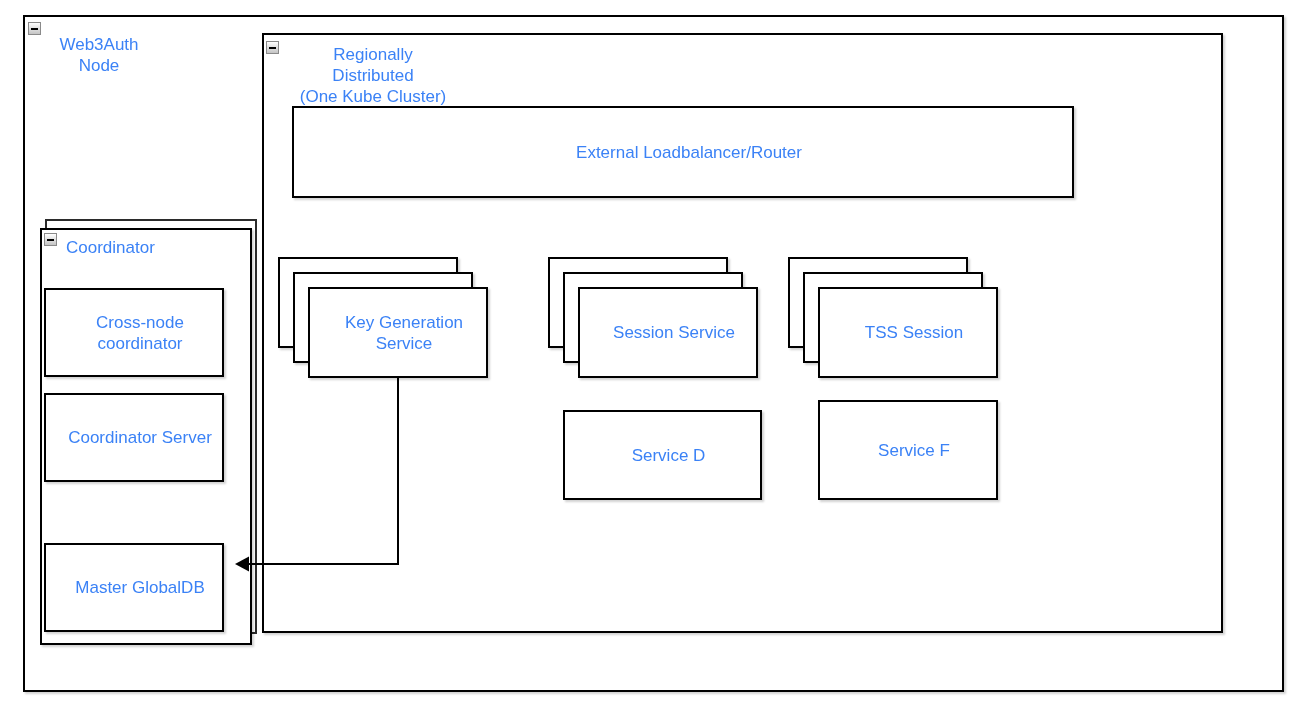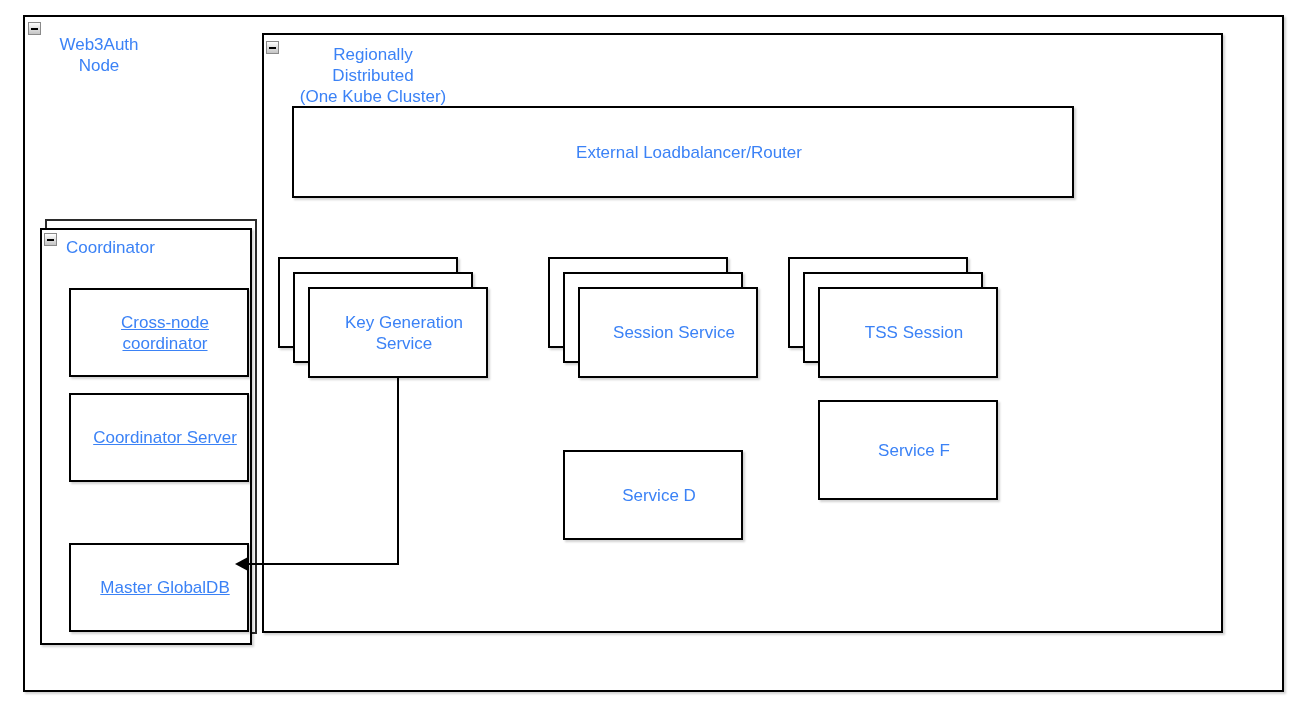--- a/index.html
+++ b/index.html
@@ -39,30 +39,30 @@
   
   #elb-box { left:292px; top:106px; width:782px; height:92px; }
 
   
   .card { width:180px; height:91px; }
   #kgs-1 { left:278px; top:257px; } #kgs-2 { left:293px; top:272px; } #kgs-3 { left:308px; top:287px; }
   #ses-1 { left:548px; top:257px; } #ses-2 { left:563px; top:272px; } #ses-3 { left:578px; top:287px; }
   #tss-1 { left:788px; top:257px; } #tss-2 { left:803px; top:272px; } #tss-3 { left:818px; top:287px; }
 
   
-  #service-d { left:563px; top:410px; width:180px; height:90px;margin-top:40px; }
+  #service-d { left:563px; top:410px; width:199px; height:90px; }
   #service-f { left:818px; top:400px; width:180px; height:100px; }
 
   
   #coordinator-back { left:45px; top:219px; width:212px; height:415px; border-color:#2b2b2b; }
   #coordinator-box { left:40px; top:228px; width:212px; height:417px; }
   #coordinator-collapse { left:44px; top:233px; }
   #coordinator-label { left:66px; top:237px; text-align:left; }
 
-  .co-child { left:69px; width:180px; height:89px;text-decoration:underline; }
+  .co-child { left:44px; width:180px; height:89px; }
   #cross-node { top:288px; }
   #coord-server { top:393px; }
   #master-db { top:543px; }
 
   #edge-layer { position:absolute; left:0; top:0; pointer-events:none; }
 </style>
 </head>
 <body>
 
 <div class="canvas">

